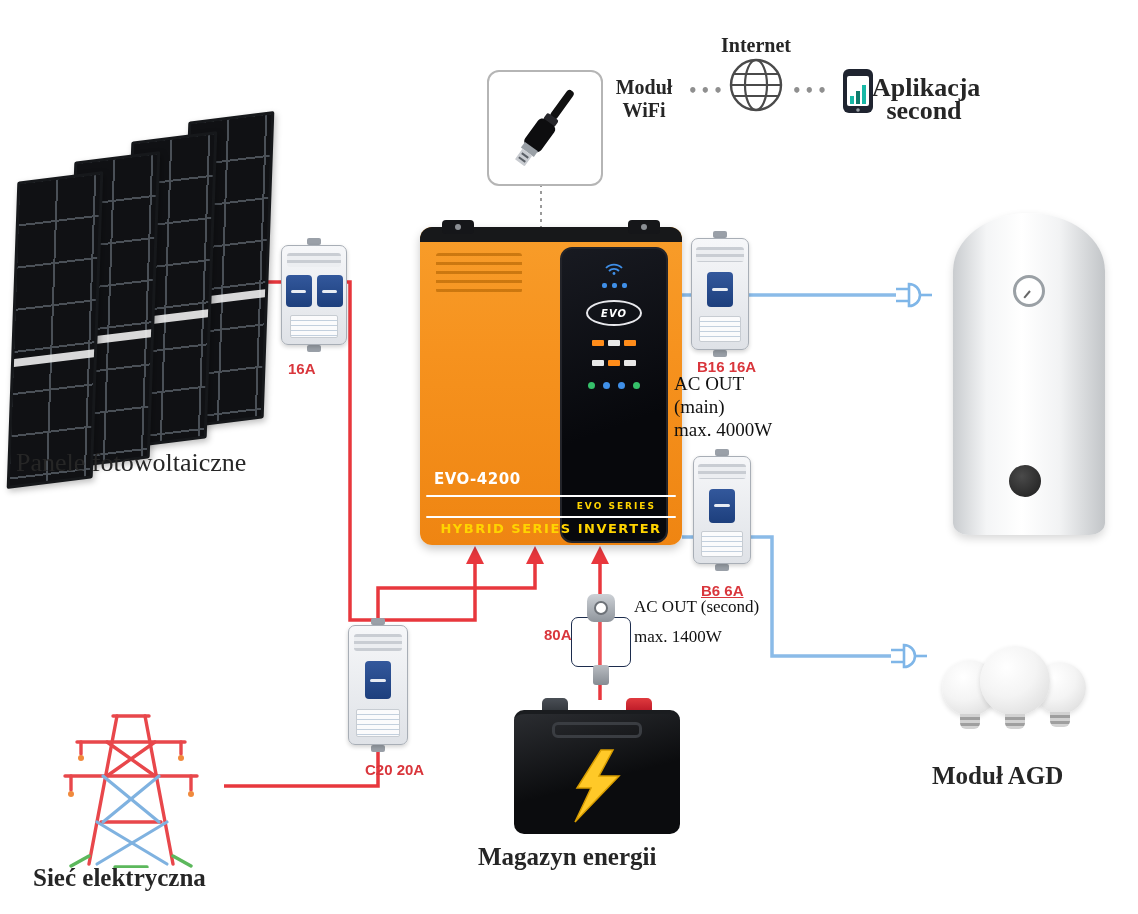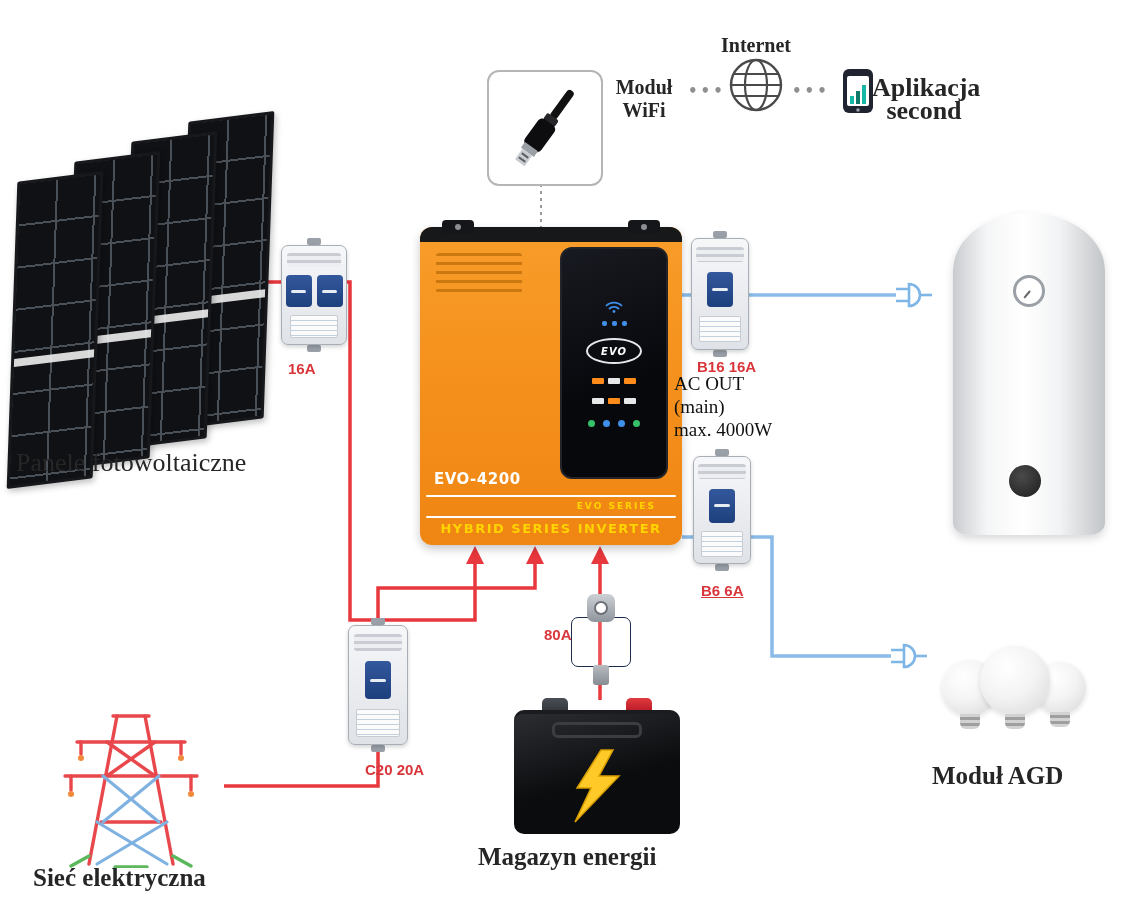--- a/index.html
+++ b/index.html
@@ -53,23 +53,23 @@
   .inverter{position:absolute;left:420px;top:227px;width:262px;height:318px;z-index:3;
             background:linear-gradient(180deg,#f89d2a,#f6921e 40%,#ef8512);border-radius:12px;
             box-shadow:0 4px 10px rgba(0,0,0,.22);}
   .inv-top{position:absolute;left:0;right:0;top:0;height:15px;background:#17181a;border-radius:12px 12px 0 0;}
   .inv-ear{position:absolute;top:-7px;width:32px;height:14px;background:#151619;border-radius:4px;}
   .inv-ear.l{left:22px;} .inv-ear.r{right:22px;}
   .inv-ear::after{content:"";position:absolute;left:50%;top:50%;transform:translate(-50%,-50%);
                   width:6px;height:6px;border-radius:50%;background:#8b8f94;}
   .inv-vents{position:absolute;left:16px;top:26px;width:86px;height:40px;
              background:repeating-linear-gradient(180deg,#c4720c 0 3px,transparent 3px 9px);opacity:.85;border-radius:3px;}
-  .inv-screen{position:absolute;left:140px;top:20px;width:108px;height:232px;background:#0b0c10;
+  .inv-screen{position:absolute;left:140px;top:20px;width:108px;height:296px;background:#0b0c10;
               background:linear-gradient(160deg,#181a21 0%,#07080c 60%);
-              border:2px solid #23242a;border-radius:12px;display:flex;flex-direction:column;align-items:center;padding-top:2px;box-sizing:border-box;justify-content:center;}
+              border:2px solid #23242a;border-radius:12px;display:flex;flex-direction:column;align-items:center;padding-top:14px;box-sizing:border-box;}
   .scr-dotrow{display:flex;gap:5px;margin-top:8px;}
   .scr-dot{width:5px;height:5px;border-radius:2px;background:#3f8fe8;}
   .scr-logo{margin-top:12px;width:52px;height:22px;border:2px solid #e8e8ec;border-radius:50%;
             display:flex;align-items:center;justify-content:center;color:#fff;
             font:italic 700 10px "DejaVu Sans", sans-serif;letter-spacing:1px;}
   .scr-seg{display:flex;gap:4px;margin-top:14px;}
   .scr-seg i{display:block;width:12px;height:6px;border-radius:1px;}
   .scr-seg .o{background:#ff8c1a;} .scr-seg .w{background:#e8e8e8;}
   .scr-icons{display:flex;gap:8px;margin-top:16px;}
   .scr-icons i{display:block;width:7px;height:7px;border-radius:50%;}
@@ -241,20 +241,24 @@
       <div class="brk-sticker"></div>
     </div>
     <div class="brk-clip"></div>
   </div>
   <div class="lbl-red lr-second">B6 6A</div>
 
   <div class="acout ac-main">
     <div>AC OUT</div>
     <div>(main)</div>
     <div>max. 4000W</div>
+  </div>
+  <div class="acout ac-second">
+    <div>AC OUT (second)</div>
+    <div>max. 1400W</div>
   </div>
 
   <div class="fuse">
     <div class="fuse-tab"></div>
     <div class="fuse-body"></div>
     <div class="fuse-foot"></div>
   </div>
   <div class="lbl-red lr-fuse">80A</div>
 
   <div class="inverter">

